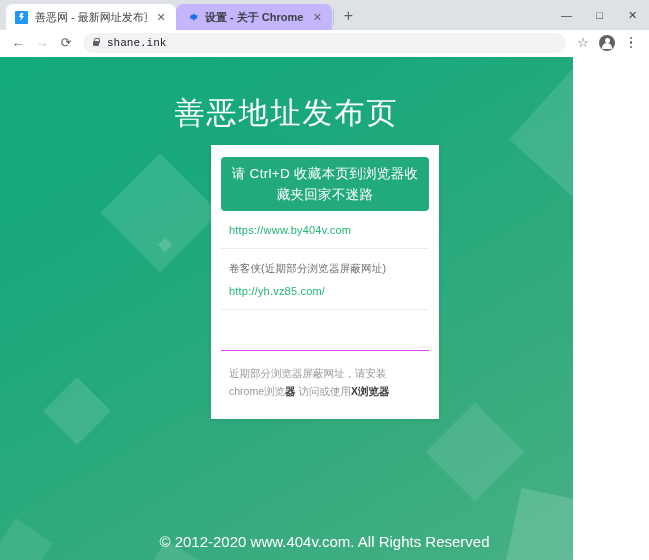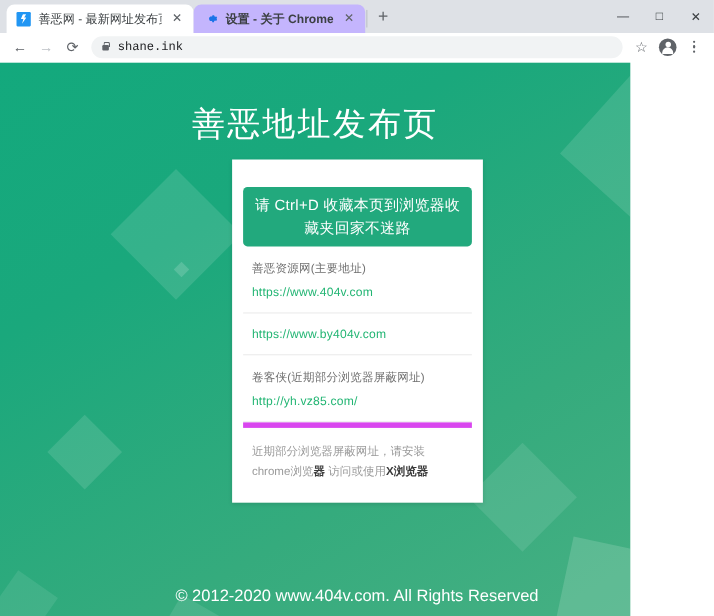--- a/index.html
+++ b/index.html
@@ -180,21 +180,20 @@
 
   .banner {
     background: #22a97d;
     color: #fff;
     border-radius: 4px;
     font-size: 13.5px;
     line-height: 21px;
     text-align: center;
     padding: 6px 8px;
     letter-spacing: 0.3px;
-    margin-top: 13px;
   }
 
   .row {
     border-bottom: 1px solid #ececec;
     padding: 13px 8px 12px 8px;
   }
   .row:last-of-type { border-bottom: none; }
   .row-label {
     font-size: 10.5px;
     color: #6f6f6f;
@@ -202,25 +201,26 @@
     letter-spacing: 0.2px;
   }
   .row-link {
     font-size: 11px;
     color: #22b573;
     text-decoration: none;
     display: block;
     letter-spacing: 0.2px;
   }
   .note {
-    border-top: 5px solid #d946ef;
+    border-top: 1px solid #d946ef;
     padding: 13px 8px 13px 8px;
     font-size: 10.5px;
     color: #9a9a9a;
     line-height: 18px;
+    margin-top: 40px;
   }
   .note .em { color: #3a3a3a; font-weight: bold; }
 
   .footer {
     position: absolute;
     left: 0; bottom: 0;
     width: 649px;
     height: 38px;
     display: flex; align-items: center; justify-content: center;
     color: #fff;
@@ -293,24 +293,20 @@
     <div class="deco d7"></div>
     <div class="deco d8"></div>
     <div class="deco d9"></div>
 
     <div class="page-title">善恶地址发布页</div>
 
     <div class="card">
 
       <div class="banner">请 Ctrl+D 收藏本页到浏览器收藏夹回家不迷路</div>
 
-      <div class="row">
-        <div class="row-label">善恶资源网(主要地址)</div>
-        <a class="row-link" href="#">https://www.404v.com</a>
-      </div>
 
       <div class="row">
         <a class="row-link" href="#">https://www.by404v.com</a>
       </div>
 
       <div class="row">
         <div class="row-label">卷客侠(近期部分浏览器屏蔽网址)</div>
         <a class="row-link" href="#">http://yh.vz85.com/</a>
       </div>
 

